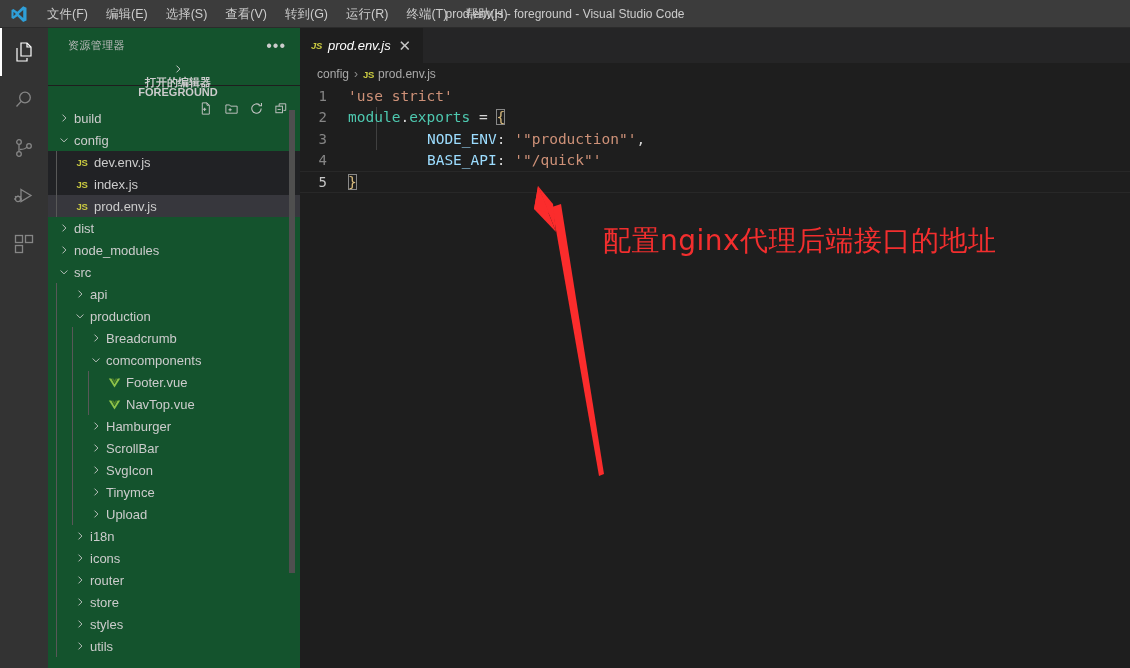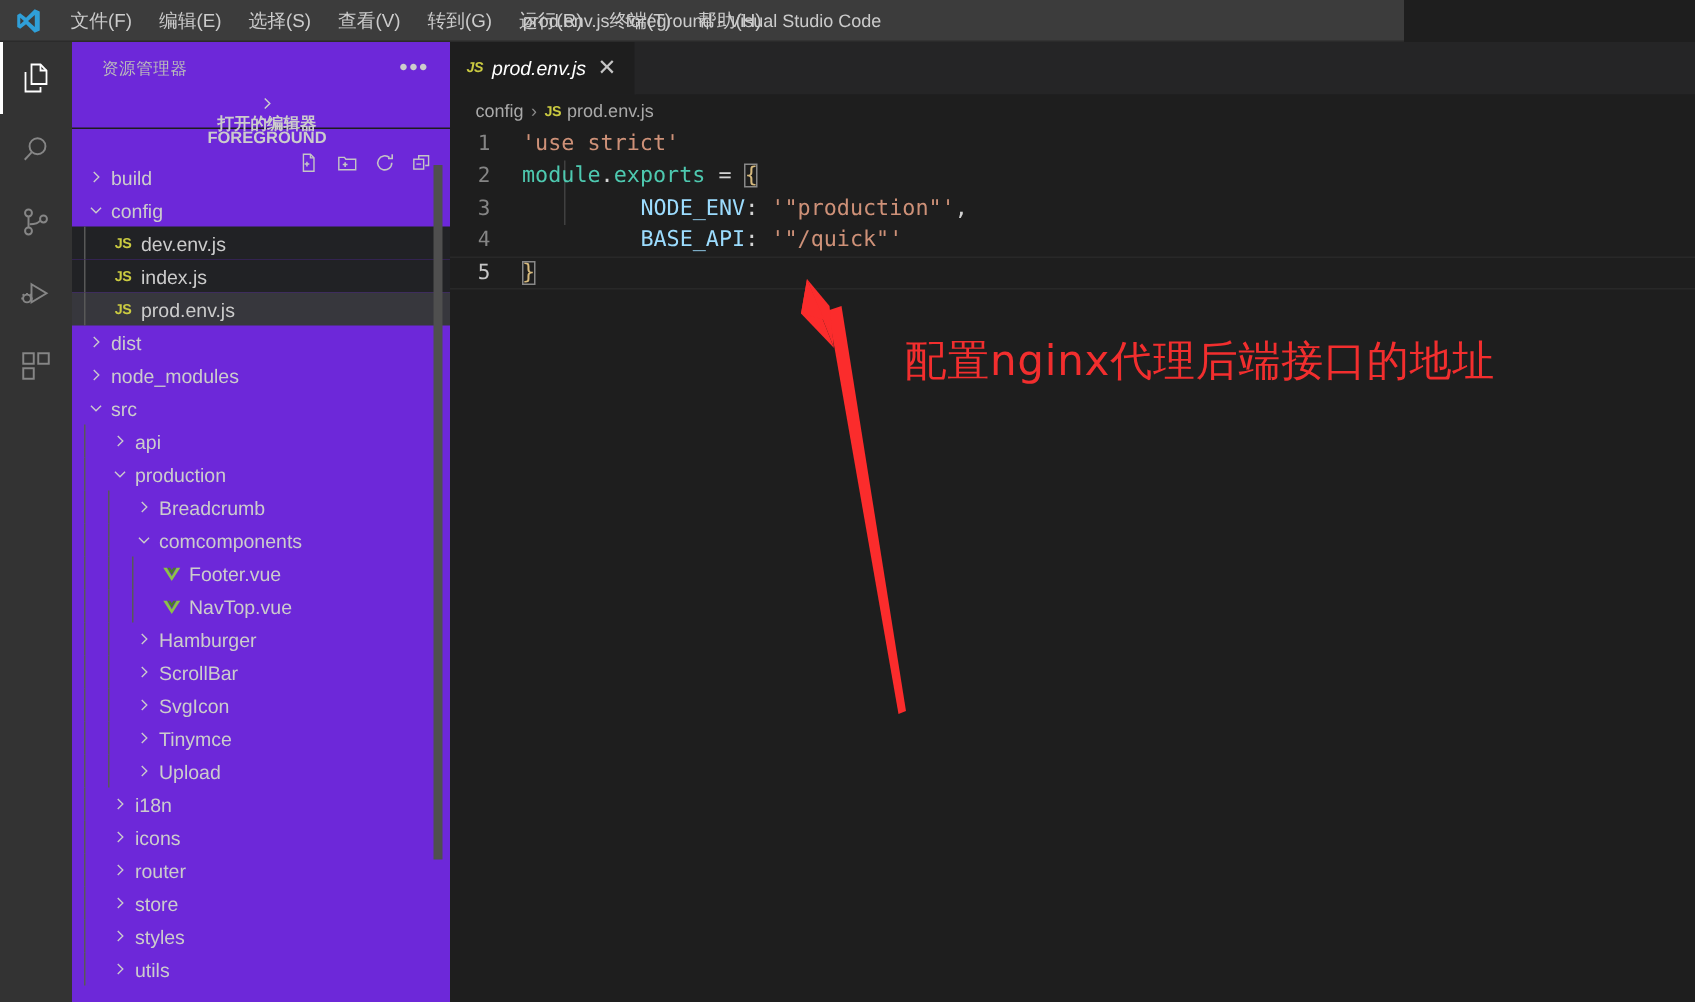--- a/index.html
+++ b/index.html
@@ -7,21 +7,21 @@
     width: 1130px; height: 668px;
     overflow: hidden;
     background: #1e1e1e;
     font-family: "Liberation Sans", "DejaVu Sans", sans-serif;
     -webkit-font-smoothing: antialiased;
   }
   #app { position: relative; width: 1130px; height: 668px; }
 
   
   .titlebar {
-    position: absolute; top: 0; left: 0; width: 936px; height: 28px;
+    position: absolute; top: 0; left: 0; width: 1130px; height: 28px;
     background: #3c3c3c;
     display: flex; align-items: center;
     font-size: 12px; color: #cccccc;
     border-bottom: 1px solid #2b2b2b;
   }
   .vs-logo { width: 38px; height: 28px; display: flex; align-items: center; justify-content: center; }
   .menubar { display: flex; align-items: center; height: 28px; }
   .menu-item {
     padding: 0 9px; height: 28px; line-height: 28px;
     font-size: 12.5px; color: #cccccc; white-space: nowrap; cursor: default;
@@ -43,21 +43,21 @@
     position: relative; cursor: pointer;
   }
   .act-item.active::before {
     content: ""; position: absolute; left: 0; top: 0; bottom: 0; width: 2px; background: #ffffff;
   }
   .act-item svg { display: block; }
 
   
   .sidebar {
     position: absolute; top: 28px; left: 48px; width: 252px; height: 640px;
-    background: #6d28d9; overflow: hidden;
+    background: #14532d; overflow: hidden;
   }
   .sb-title {
     height: 35px; display: flex; align-items: center; justify-content: space-between;
     padding: 0 8px 0 20px;
     font-size: 11px; color: #bbbbbb; letter-spacing: .4px;
   }
   .sb-title .dots { color: #cccccc; font-size: 16px; letter-spacing: 1px; line-height: 10px; cursor: pointer; padding: 0 6px;}
   .sect-header {
     height: 22px; display: flex; align-items: center;
     font-size: 11px; font-weight: bold; color: #cccccc; cursor: pointer;

